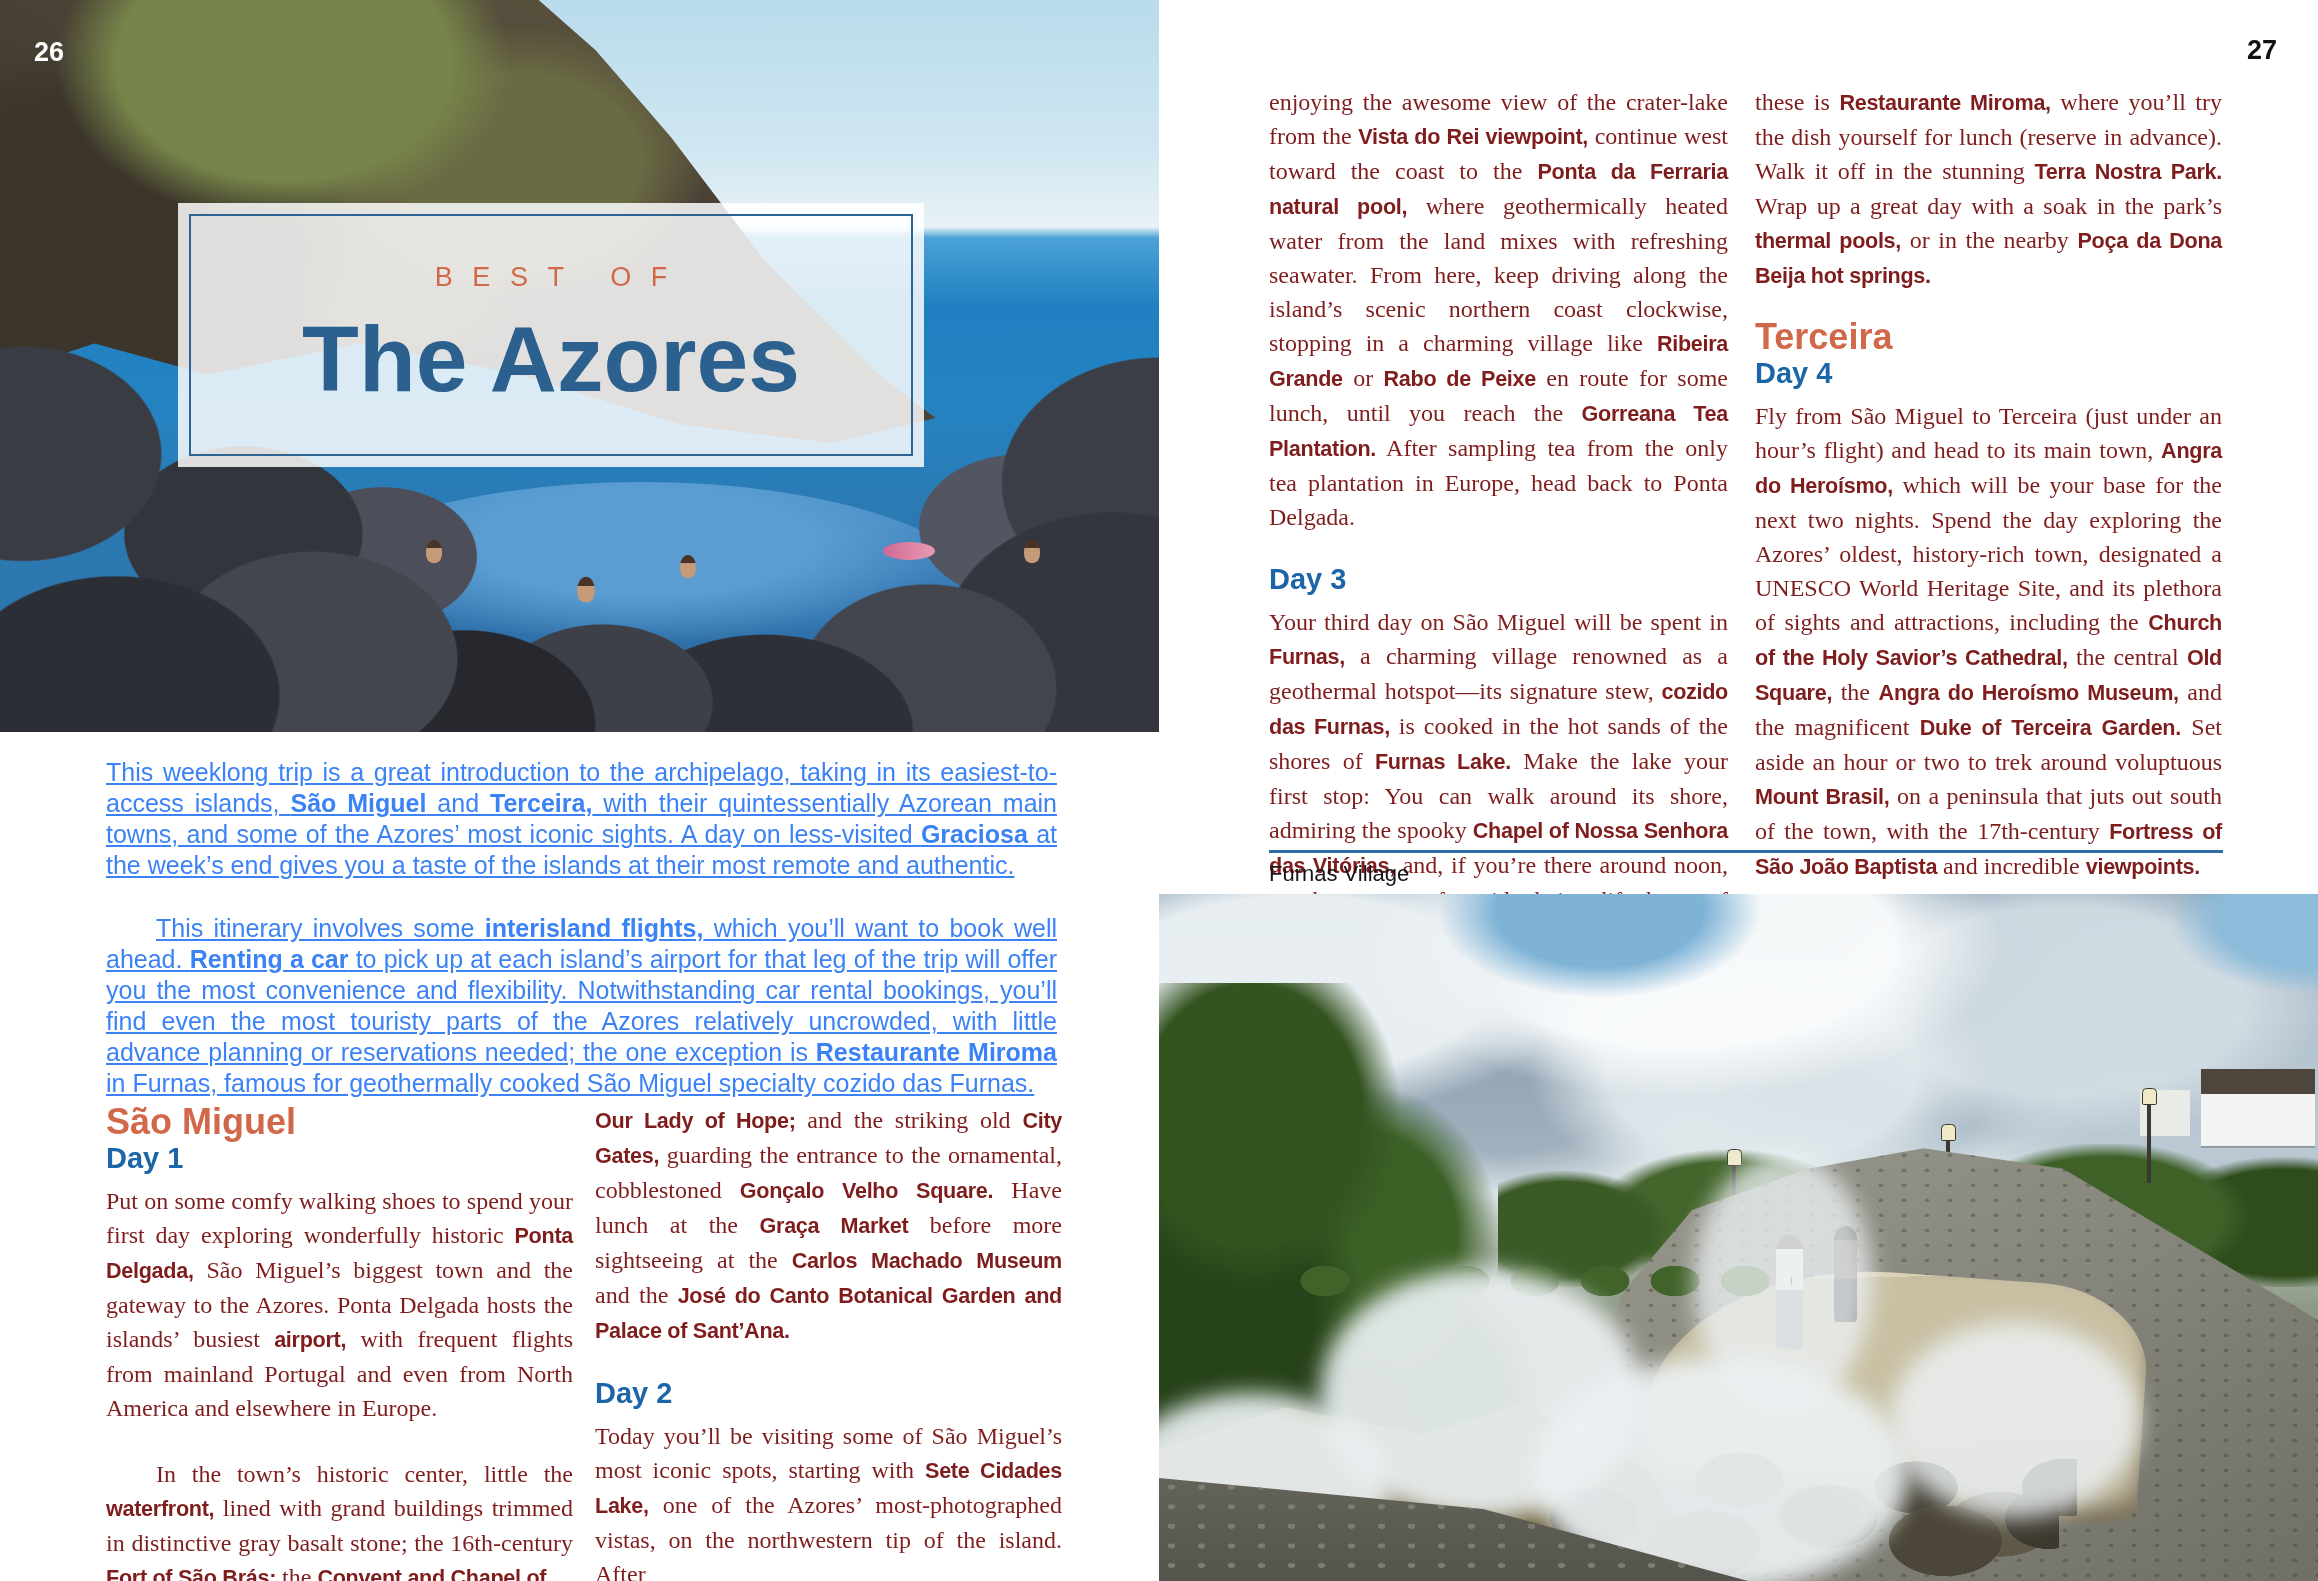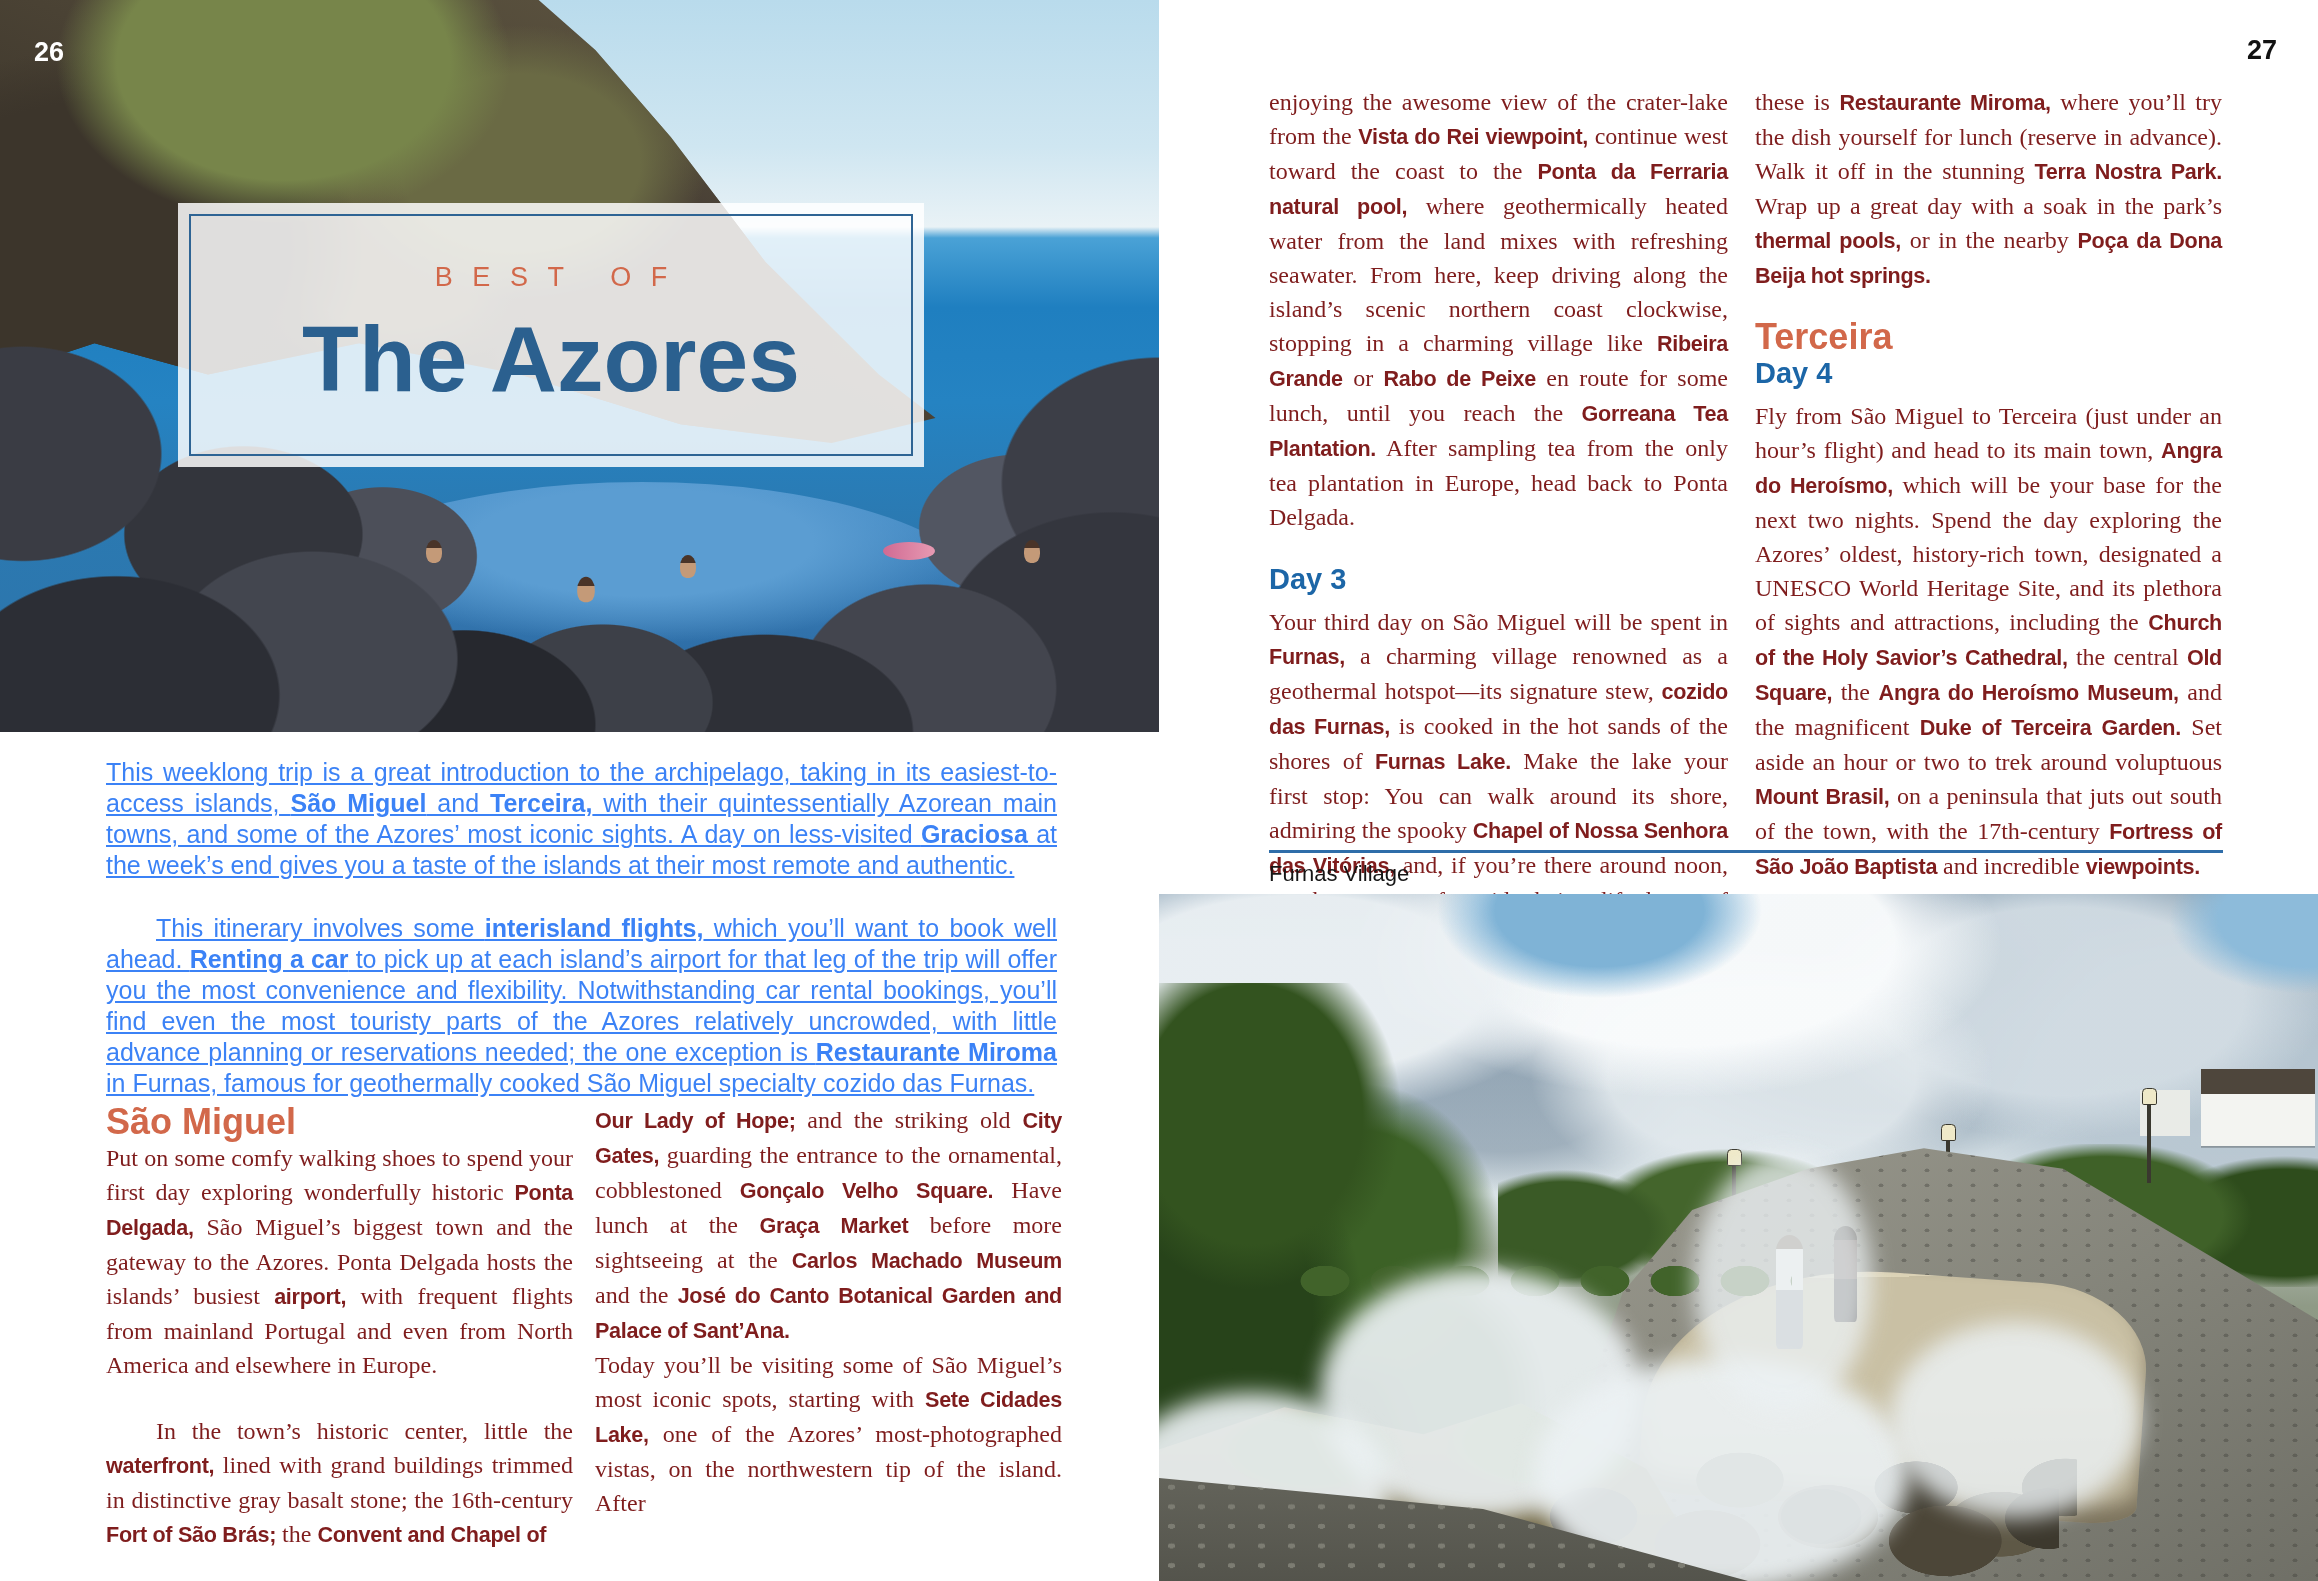--- a/index.html
+++ b/index.html
@@ -183,26 +183,28 @@
       </div>
     </div>
 
     <div class="intro">
       <p class="sans"><span>This weeklong trip is a great introduction to the archipelago, taking in its easiest-to-access islands, </span><span class="bt">São Miguel</span><span> and </span><span class="bt">Terceira,</span><span> with their quintessentially Azorean main towns, and some of the Azores’ most iconic sights. A day on less-visited </span><span class="bt">Graciosa</span><span> at the week’s end gives you a taste of the islands at their most remote and authentic.</span></p>
       <p class="sans indent"><span>This itinerary involves some </span><span class="bt">interisland flights,</span><span> which you’ll want to book well ahead. </span><span class="bt">Renting a car</span><span> to pick up at each island’s airport for that leg of the trip will offer you the most convenience and flexibility. Notwithstanding car rental bookings, you’ll find even the most touristy parts of the Azores relatively uncrowded, with little advance planning or reservations needed; the one exception is </span><span class="bt">Restaurante Miroma</span><span> in Furnas, famous for geothermally cooked São Miguel specialty cozido das Furnas.</span></p>
     </div>
 
     <div class="col col-l1">
       <h1>São Miguel</h1>
+      <h2>Day 1</h2>
       <p class="serif"><span>Put on some comfy walking shoes to spend your first day exploring wonderfully historic </span><span class="bt">Ponta Delgada,</span><span> São Miguel’s biggest town and the gateway to the Azores. Ponta Delgada hosts the islands’ busiest </span><span class="bt">airport,</span><span> with frequent flights from mainland Portugal and even from North America and elsewhere in Europe.</span></p>
       <p class="serif indent"><span>In the town’s historic center, little the </span><span class="bt">waterfront,</span><span> lined with grand buildings trimmed in distinctive gray basalt stone; the 16th-century </span><span class="bt">Fort of São Brás;</span><span> the </span><span class="bt">Convent and Chapel of</span></p>
     </div>
 
     <div class="col col-l2">
       <p class="serif"><span class="bt">Our Lady of Hope;</span><span> and the striking old </span><span class="bt">City Gates,</span><span> guarding the entrance to the ornamental, cobblestoned </span><span class="bt">Gonçalo Velho Square.</span><span> Have lunch at the </span><span class="bt">Graça Market</span><span> before more sightseeing at the </span><span class="bt">Carlos Machado Museum</span><span> and the </span><span class="bt">José do Canto Botanical Garden and Palace of Sant’Ana.</span></p>
+      <h2 class="mt">Day 2</h2>
       <p class="serif"><span>Today you’ll be visiting some of São Miguel’s most iconic spots, starting with </span><span class="bt">Sete Cidades Lake,</span><span> one of the Azores’ most-photographed vistas, on the northwestern tip of the island. After</span></p>
     </div>
   </section>
 
   <section class="page page-right">
 
     <div class="col col-r1">
       <p class="serif"><span>enjoying the awesome view of the crater-lake from the </span><span class="bt">Vista do Rei viewpoint,</span><span> continue west toward the coast to the </span><span class="bt">Ponta da Ferraria natural pool,</span><span> where geothermically heated water from the land mixes with refreshing seawater. From here, keep driving along the island’s scenic northern coast clockwise, stopping in a charming village like </span><span class="bt">Ribeira Grande</span><span> or </span><span class="bt">Rabo de Peixe</span><span> en route for some lunch, until you reach the </span><span class="bt">Gorreana Tea Plantation.</span><span> After sampling tea from the only tea plantation in Europe, head back to Ponta Delgada.</span></p>
       <h2 class="mt">Day 3</h2>
       <p class="serif"><span>Your third day on São Miguel will be spent in </span><span class="bt">Furnas,</span><span> a charming village renowned as a geothermal hotspot—its signature stew, </span><span class="bt">cozido das Furnas,</span><span> is cooked in the hot sands of the shores of </span><span class="bt">Furnas Lake.</span><span> Make the lake your first stop: You can walk around its shore, admiring the spooky </span><span class="bt">Chapel of Nossa Senhora das Vitórias,</span><span> and, if you’re there around noon, see huge pots of cozido being lifted out of steaming holes in the sand and ferried to nearby restaurants. The most famous of</span></p>

